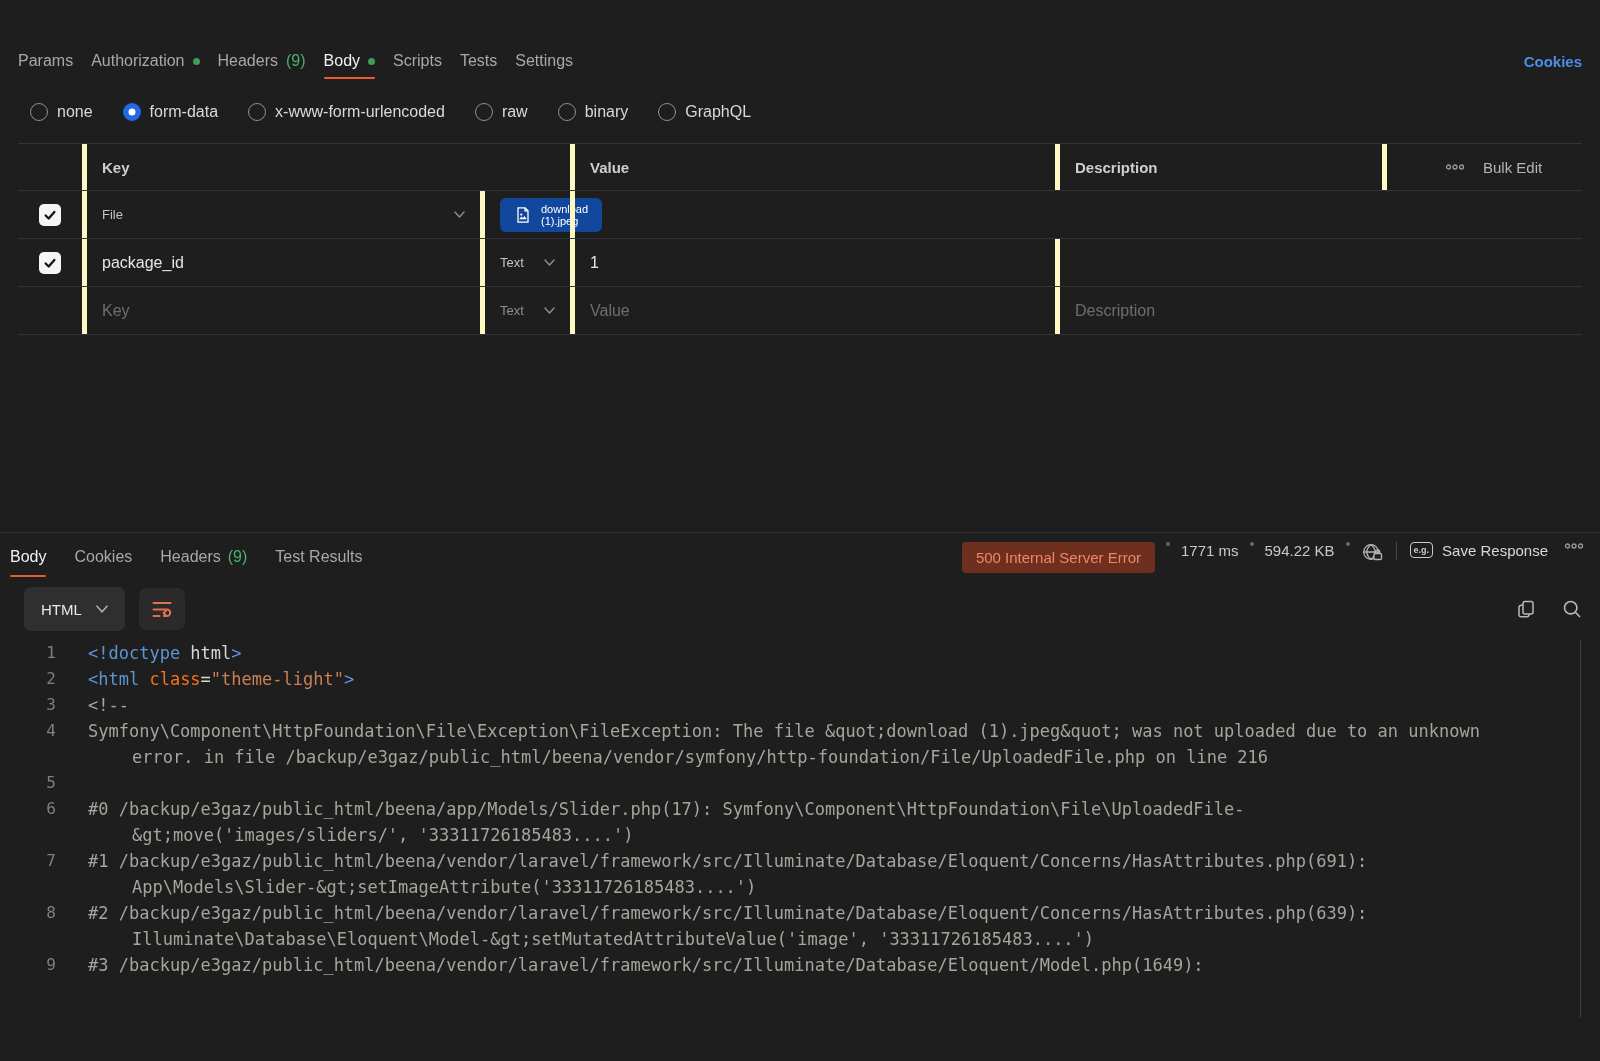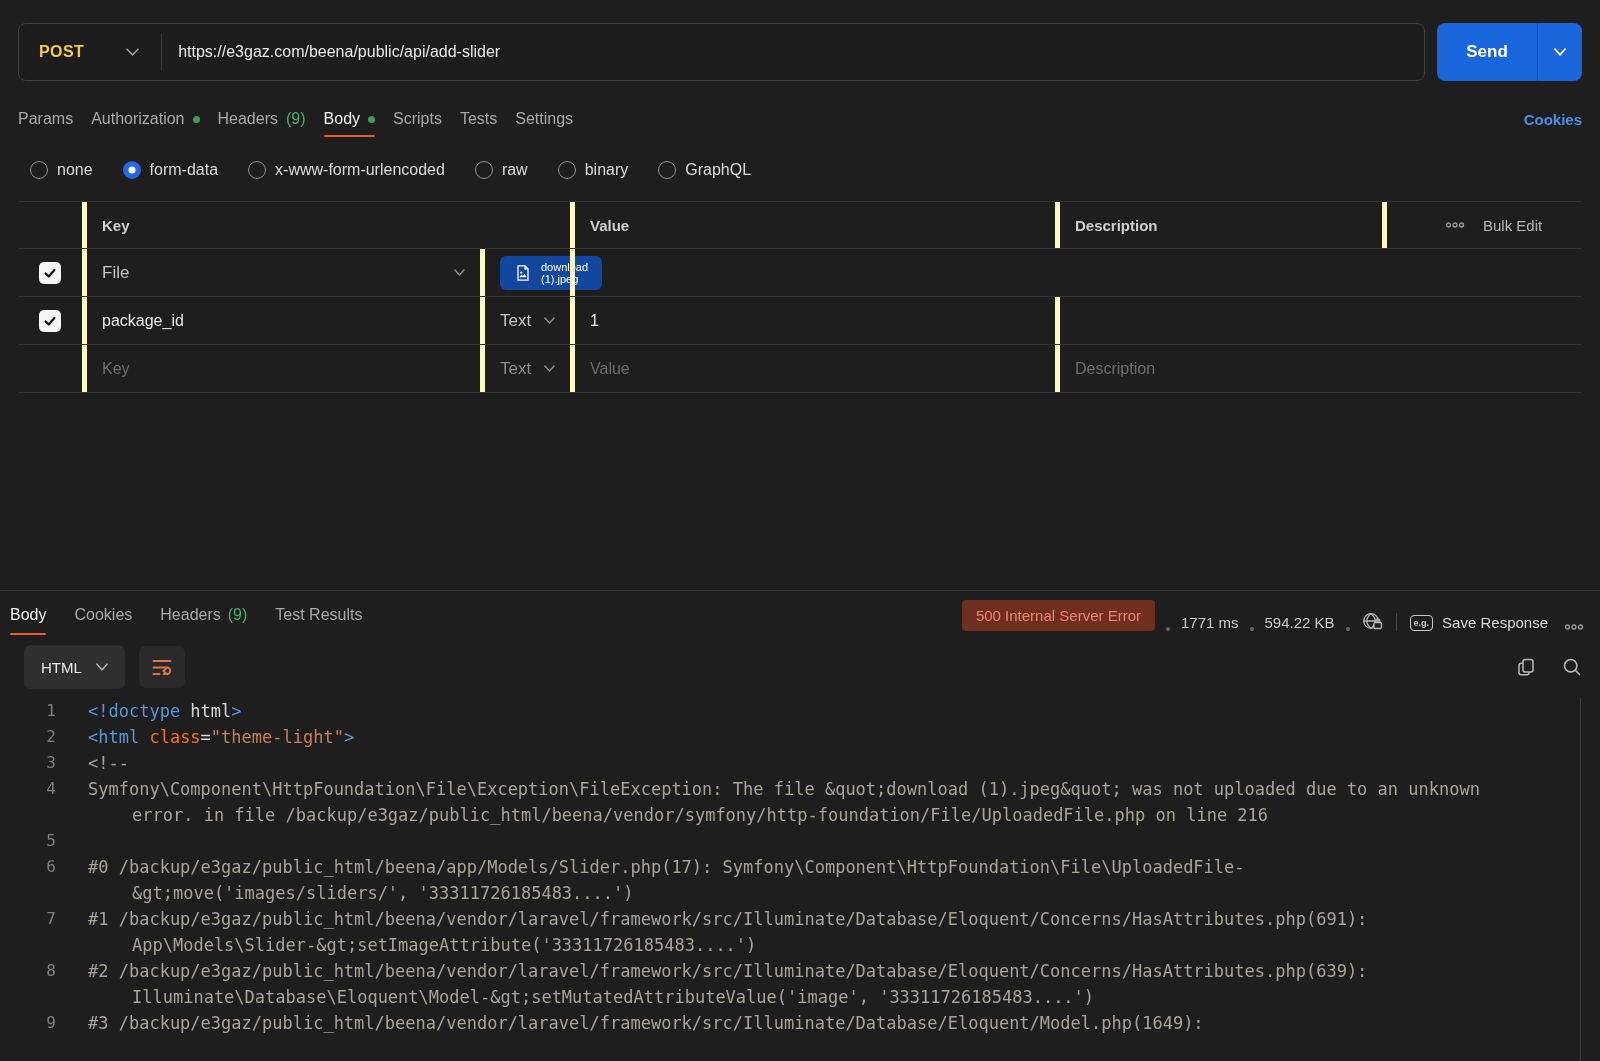--- a/index.html
+++ b/index.html
@@ -61,41 +61,41 @@
   .kv-row {
     display:grid; grid-template-columns:64px 398px 90px 485px 527px;
     height:48px; border-bottom:1px solid #343434;
   }
   .cell { display:flex; align-items:center; padding:0 15px; border-left:5px solid #fef9c3; min-width:0; }
   .cell:first-child { border-left:none; justify-content:center; padding:0; }
   .hdr-label { font-size:15px; font-weight:600; color:#cfcfcf; }
   .bulk-cell { gap:18px; padding-left:58px; color:#9a9a9a; cursor:pointer; }
   .bulk-label { font-size:15px; color:#b5b5b5; }
   .key-text { font-size:16px; color:#e6e6e6; }
-  .type-cell { justify-content:space-between; font-size:17px; color:#c4c4c4; cursor:pointer; }
+  .type-cell { justify-content:space-between; font-size:13px; color:#c4c4c4; cursor:pointer; }
   .type-cell .chev { color:#8f8f8f; }
   .value-text { font-size:16px; color:#e6e6e6; }
   .ph { color:#6e6e6e; }
   .ph-type { color:#8d8d8d; }
   .checkbox { width:22px; height:22px; border-radius:5px; background:#f5f5f5;
     display:flex; align-items:center; justify-content:center; cursor:pointer; }
   .file-chip {
     display:flex; align-items:center; gap:9px; height:34px; padding:0 14px;
     background:#11489e; border-radius:6px; color:#fff; font-size:11px; cursor:pointer;
   }
 
   
   .response-section { margin-top:197px; border-top:1px solid #343434; }
   .resp-tabs { display:flex; align-items:center; gap:28px; height:42px; padding:6px 16px 0 10px; }
   .resp-tab { position:relative; display:flex; align-items:center; gap:7px;
     font-size:16px; color:#a8a8a8; cursor:pointer; height:100%; }
   .resp-tab.active { color:#f2f2f2; }
   .resp-tab.active::after { content:""; position:absolute; left:0; right:0; bottom:-2px;
     height:2px; background:#e85c33; border-radius:1px; }
-  .resp-meta { margin-left:auto; display:flex; align-items:flex-end; }
+  .resp-meta { margin-left:auto; display:flex; align-items:flex-start; }
   .status-badge { background:#6e2f1f; color:#ef8570; font-size:15px; padding:7px 14px;
     border-radius:4px; cursor:pointer; }
   .meta-dot { width:4px; height:4px; border-radius:50%; background:#6a6a6a; margin:0 11px; }
   .meta-text { font-size:15px; color:#c9c9c9; }
   .meta-icon { color:#b5b5b5; display:flex; align-items:center; cursor:pointer; }
   .meta-divider { width:1px; height:18px; background:#4a4a4a; margin:0 13px; }
   .eg-box { border:1.5px solid #c9c9c9; border-radius:4px; font-size:9px; font-weight:700;
     color:#c9c9c9; padding:2px 3px; margin-right:9px; }
   .save-label { font-size:15px; color:#d8d8d8; cursor:pointer; }
   .more-dots { margin-left:16px; color:#9a9a9a; cursor:pointer; display:flex; }
@@ -129,42 +129,20 @@
   .tk-w { color:#d8d7d3; }
   .tk-g { color:#a6a49b; }
 
   svg { display:block; }
 </style>
 </head>
 <body>
 
 <div class="request-section">
 
-  <div class="url-row">
-    <div class="url-bar">
-      <div class="method">
-        <span class="method-label">POST</span>
-        <span class="chev">
-          <svg width="13" height="8" viewBox="0 0 13 8">
-              <path d="M1 1.2 L6.5 6.8 L12 1.2" fill="none" stroke="currentColor" stroke-width="1.6" stroke-linecap="round"></path>
-            </svg>
-        </span>
-      </div>
-      <div class="url-divider"></div>
-      <div class="url-text">https://e3gaz.com/beena/public/api/add-slider</div>
-    </div>
-    <div class="send-btn">
-      <div class="send-main">Send</div>
-      <div class="send-caret">
-        <svg width="12" height="8" viewBox="0 0 12 8">
-            <path d="M1 1.2 L6 6.8 L11 1.2" fill="none" stroke="currentColor" stroke-width="1.8" stroke-linecap="round"></path>
-          </svg>
-      </div>
-    </div>
-  </div>
 
   <div class="req-tabs">
     <div class="tab">
       <span>Params</span>
     </div>
     <div class="tab">
       <span>Authorization</span>
       <span class="dot"></span>
     </div>
     <div class="tab">

